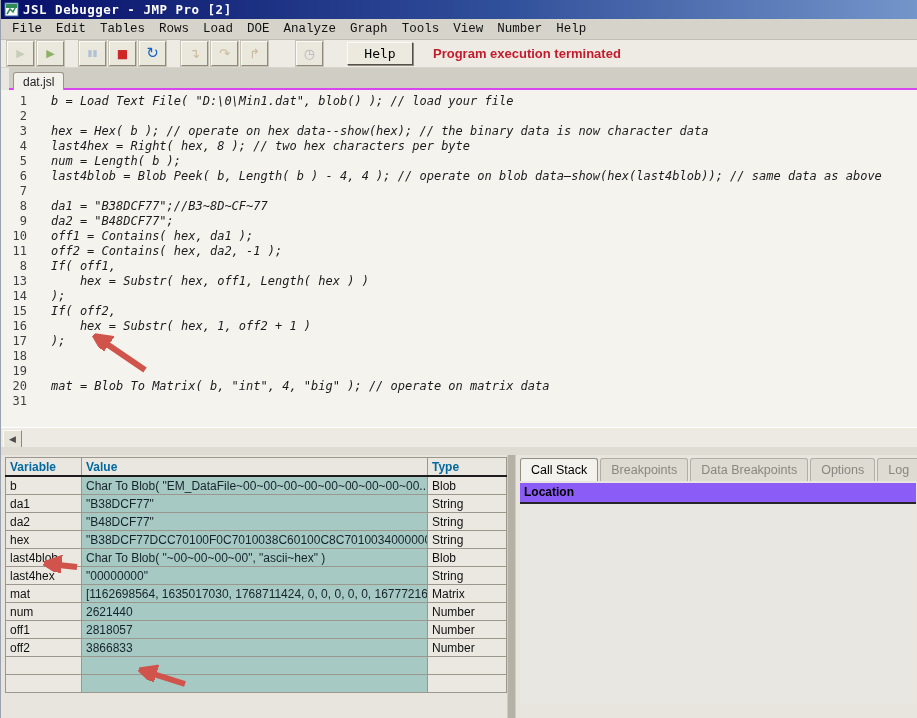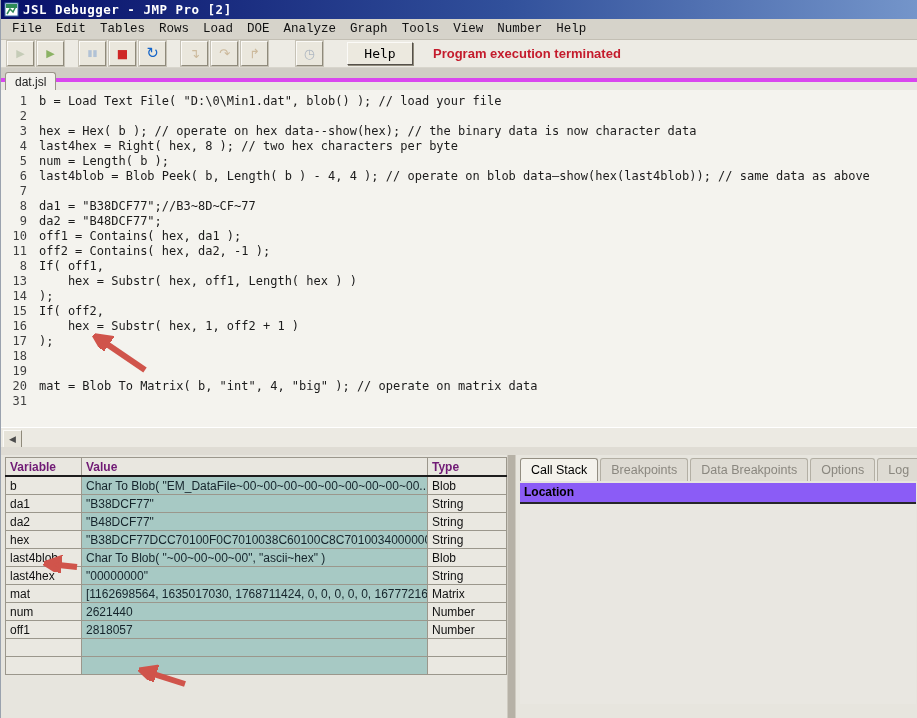--- a/index.html
+++ b/index.html
@@ -46,37 +46,37 @@
     margin-left:24px;width:66px;height:23px;
     background:#ece9df;border:1px solid;border-color:#fbfaf7 #55504a #55504a #fbfaf7;
     box-shadow:1px 1px 0 #8f8a7b;
     font-family:"DejaVu Sans Mono",monospace;font-size:13px;color:#000;cursor:default;
   }
   .status-msg{
     margin-left:20px;color:var(--status-red,#c41b2c);font-weight:bold;font-size:13px;white-space:nowrap;
   }
   
   .tabstrip{
-    position:absolute;top:68px;left:0;right:0;height:14px;
-    background:#d0cdc5;border-bottom:4px solid #d946ef;box-sizing:border-box;
+    position:absolute;top:68px;left:8px;right:0;height:22px;
+    background:#d0cdc5;border-bottom:2px solid #d946ef;box-sizing:border-box;
   }
   .doc-tab{
     display:inline-block;margin-left:4px;margin-top:3px;padding:2px 9px 3px;
     background:#f2f1ec;border:1px solid #9a9488;border-bottom:none;
     border-radius:3px 3px 0 0;font-size:12px;color:#222;position:relative;top:1px;
   }
   
   .editor{
     position:absolute;top:90px;left:0;right:0;height:337px;
     background:#f4f3ee;font-family:"DejaVu Sans Mono",monospace;font-size:12px;
     padding-top:4px;overflow:hidden;box-sizing:border-box;
   }
   .code-line{display:flex;height:15px;line-height:15px;white-space:pre;}
   .code-line .ln{width:26px;text-align:right;color:#3f3f3f;flex:0 0 auto;}
-  .code-line .code{margin-left:12px;color:#1b1b1b;}
+  .code-line .code{margin-left:24px;color:#1b1b1b;font-style:italic;}
   
   .hscroll{
     position:absolute;top:427px;left:0;right:0;height:20px;
     background:#eceae3;border-top:1px solid #ffffff;box-sizing:border-box;
   }
   .scroll-btn{
     position:absolute;left:2px;top:2px;width:17px;height:16px;
     background:#e6e3d9;border:1px solid;border-color:#fbfaf7 #8f8a7b #8f8a7b #fbfaf7;
     display:flex;align-items:center;justify-content:center;
     font-size:9px;color:#4c4c4c;cursor:default;
@@ -98,21 +98,21 @@
   }
   .ptab.active{background:#f4f2ec;color:#000;border-color:#938e82;position:relative;z-index:2;}
   
   table.vars{border-collapse:collapse;margin-top:2px;table-layout:fixed;width:501px;}
   table.vars th,table.vars td{
     height:17px;padding:0 4px;font-size:12px;text-align:left;
     overflow:hidden;white-space:nowrap;text-overflow:clip;
     border:1px solid #9b978c;
   }
   table.vars th{
-    background:#e9e7e0;color:#701a75;border-bottom:2px solid #1d1d1d;font-weight:bold;
+    background:#e9e7e0;color:#0369a1;border-bottom:2px solid #1d1d1d;font-weight:bold;
   }
   td.col-var,td.col-type{background:#eae8e1;color:#111;}
   td.col-val{background:var(--accent-teal,#a7c9c4);color:#15242b;}
   col.c-var{width:76px;} col.c-val{width:346px;} col.c-type{width:79px;}
   
   .loc-header{
     margin-top:2px;margin-right:6px;height:16px;padding:2px 4px 1px;
     font-size:12px;font-weight:bold;color:#000;
     border-bottom:2px solid #26262a;background:#8b5cf6;
   }
@@ -274,20 +274,25 @@
               <td class="col-var">num</td>
               <td class="col-val">2621440</td>
               <td class="col-type">Number</td>
             </tr>
             <tr>
               <td class="col-var">off1</td>
               <td class="col-val">2818057</td>
               <td class="col-type">Number</td>
             </tr>
             <tr>
+              <td class="col-var">off2</td>
+              <td class="col-val">3866833</td>
+              <td class="col-type">Number</td>
+            </tr>
+            <tr>
               <td class="col-var"></td>
               <td class="col-val"></td>
               <td class="col-type"></td>
             </tr>
             <tr>
               <td class="col-var"></td>
               <td class="col-val"></td>
               <td class="col-type"></td>
             </tr>
           </tbody>

